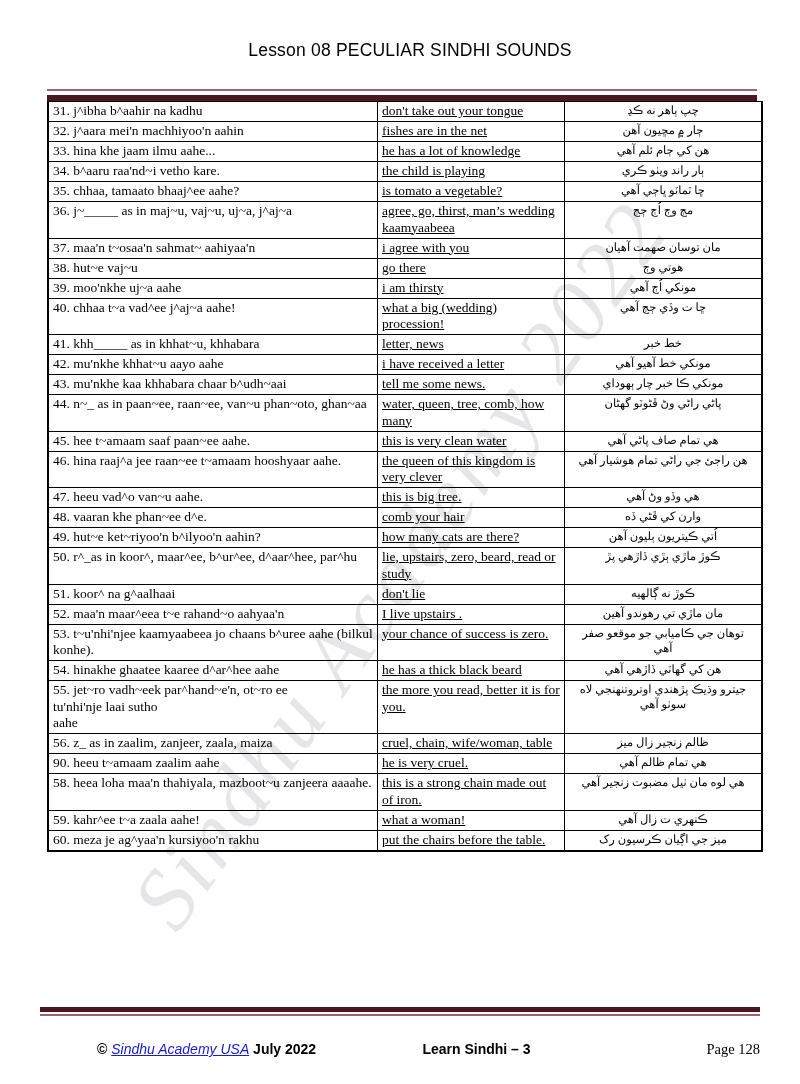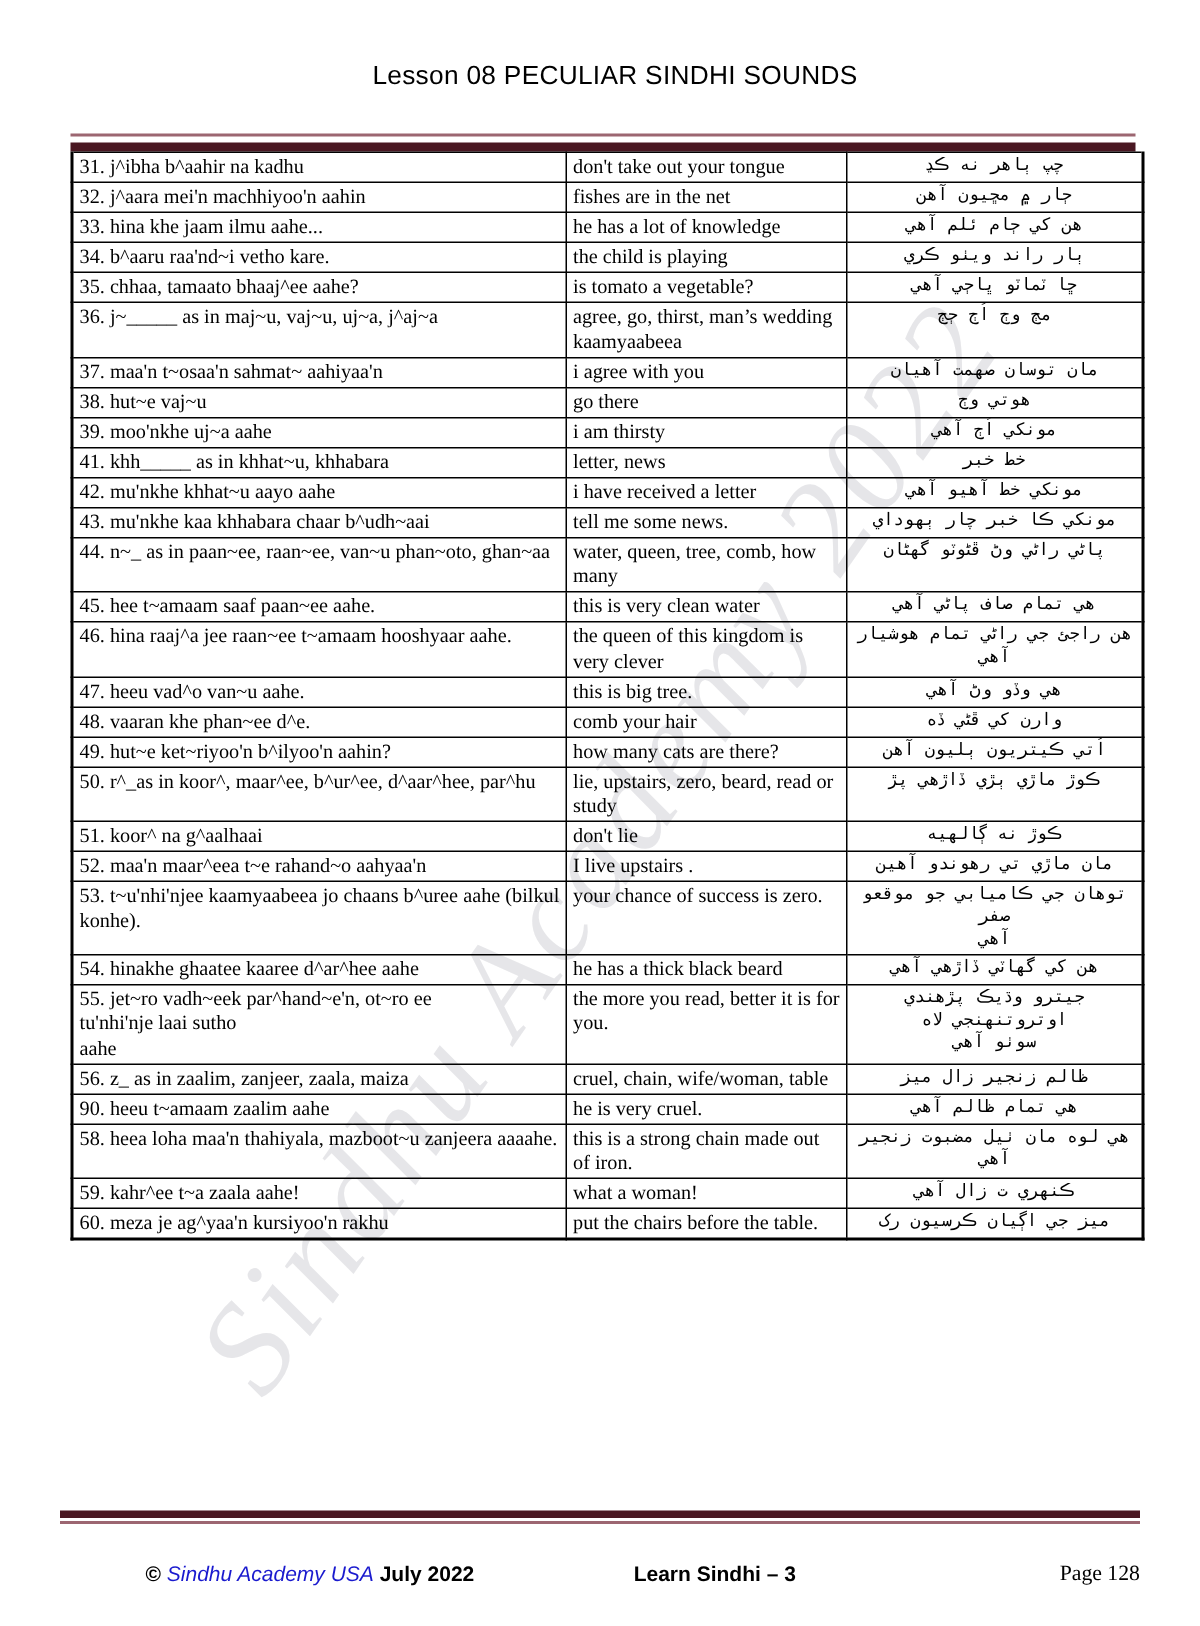--- a/index.html
+++ b/index.html
@@ -25,38 +25,38 @@
   table.vocab{
     width:710px;table-layout:fixed;border-collapse:collapse;
     border-left:2px solid #000;border-right:2px solid #000;border-bottom:2px solid #000;
     font-size:13.5px;line-height:16.5px;
   }
   table.vocab td{
     border:1.5px solid #000;padding:1px 4px 1.5px 4px;vertical-align:top;
     overflow:hidden;
   }
   td.c1{width:320px;white-space:pre-line;}
-  td.c2{width:178px;}
+  td.c2{width:178px;text-decoration:underline;}
   td.c3{
     width:188px;direction:rtl;text-align:center;vertical-align:middle;
-    font-family:Liberation Mono, monospace;font-size:11.5px;line-height:15px;
+    font-family:Liberation Serif, serif;font-size:11.5px;line-height:15px;
     white-space:pre-line;
     margin-left:13px;
   }
   .footer-rule{position:absolute;left:40px;top:1007px;width:720px;z-index:1;}
   .fr-thick{height:5px;background:var(--rule-dark,#4a1722);}
   .fr-gap{height:2px;background:#fff;}
   .fr-thin{height:2px;background:var(--rule-light,#9c6671);}
   .footer{
     position:absolute;top:1041px;left:0;width:800px;height:20px;z-index:1;
     font-family:"Liberation Sans",sans-serif;font-size:14px;
   }
   .f-left{position:absolute;left:97px;top:0;white-space:nowrap;}
   .f-copy{font-weight:bold;}
-  .f-link{color:var(--link,#1a1ace);font-style:italic;cursor:pointer;}
+  .f-link{color:var(--link,#1a1ace);text-decoration:underline;font-style:italic;cursor:pointer;}
   .f-date{font-weight:600;}
   .f-center{position:absolute;left:453px;top:0;transform:translateX(-50%);font-weight:600;white-space:nowrap;padding-left:47px;}
   .f-right{
     position:absolute;right:40px;top:0;font-family:"Liberation Serif",serif;
     font-size:14.5px;white-space:nowrap;
   }
 </style>
 </head>
 <body>
 
@@ -106,20 +106,25 @@
         </tr>
         <tr>
           <td class="c1">38. hut~e vaj~u</td>
           <td class="c2">go there</td>
           <td class="c3">هوتي وڄ</td>
         </tr>
         <tr>
           <td class="c1">39. moo'nkhe uj~a aahe</td>
           <td class="c2">i am thirsty</td>
           <td class="c3">مونکي اُڄ آهي</td>
+        </tr>
+        <tr>
+          <td class="c1">40. chhaa t~a vad^ee j^aj~a aahe!</td>
+          <td class="c2">what a big (wedding) procession!</td>
+          <td class="c3">ڇا ت وڏي ڄڄ آهي</td>
         </tr>
         <tr>
           <td class="c1">41. khh_____ as in khhat~u, khhabara</td>
           <td class="c2">letter, news</td>
           <td class="c3">خط خبر</td>
         </tr>
         <tr>
           <td class="c1">42. mu'nkhe khhat~u aayo aahe</td>
           <td class="c2">i have received a letter</td>
           <td class="c3">مونکي خط آهيو آهي</td>

